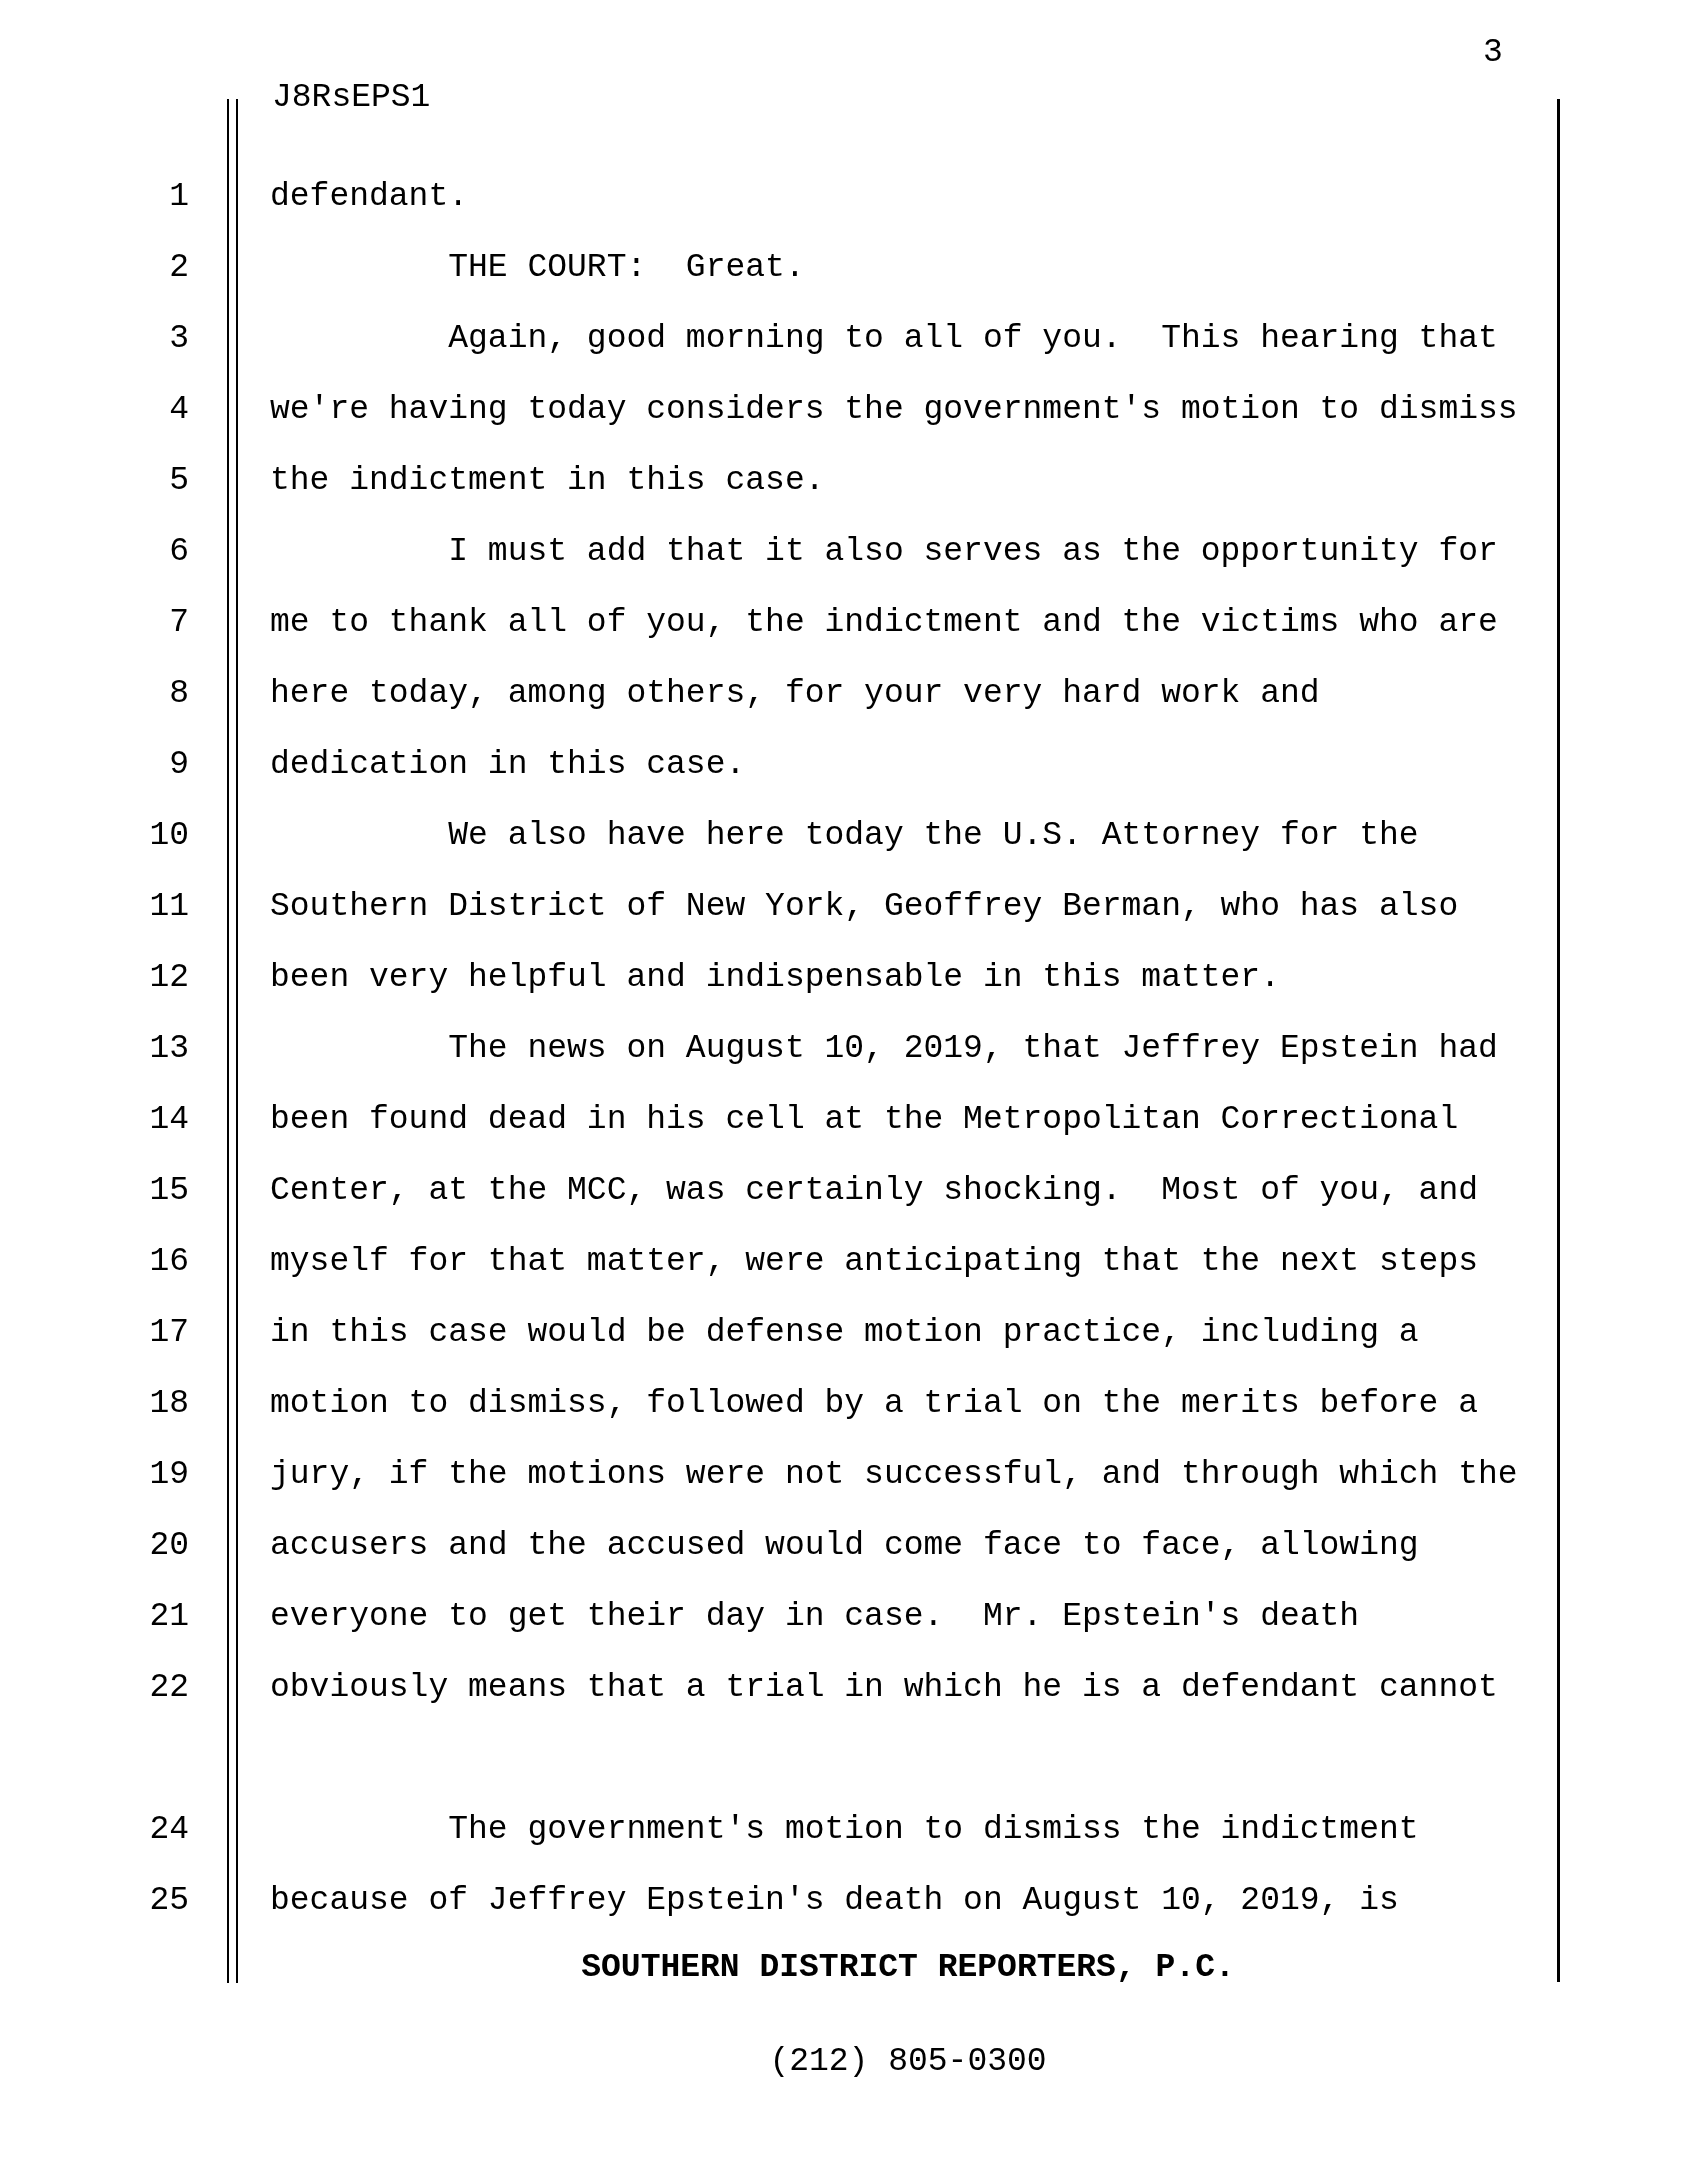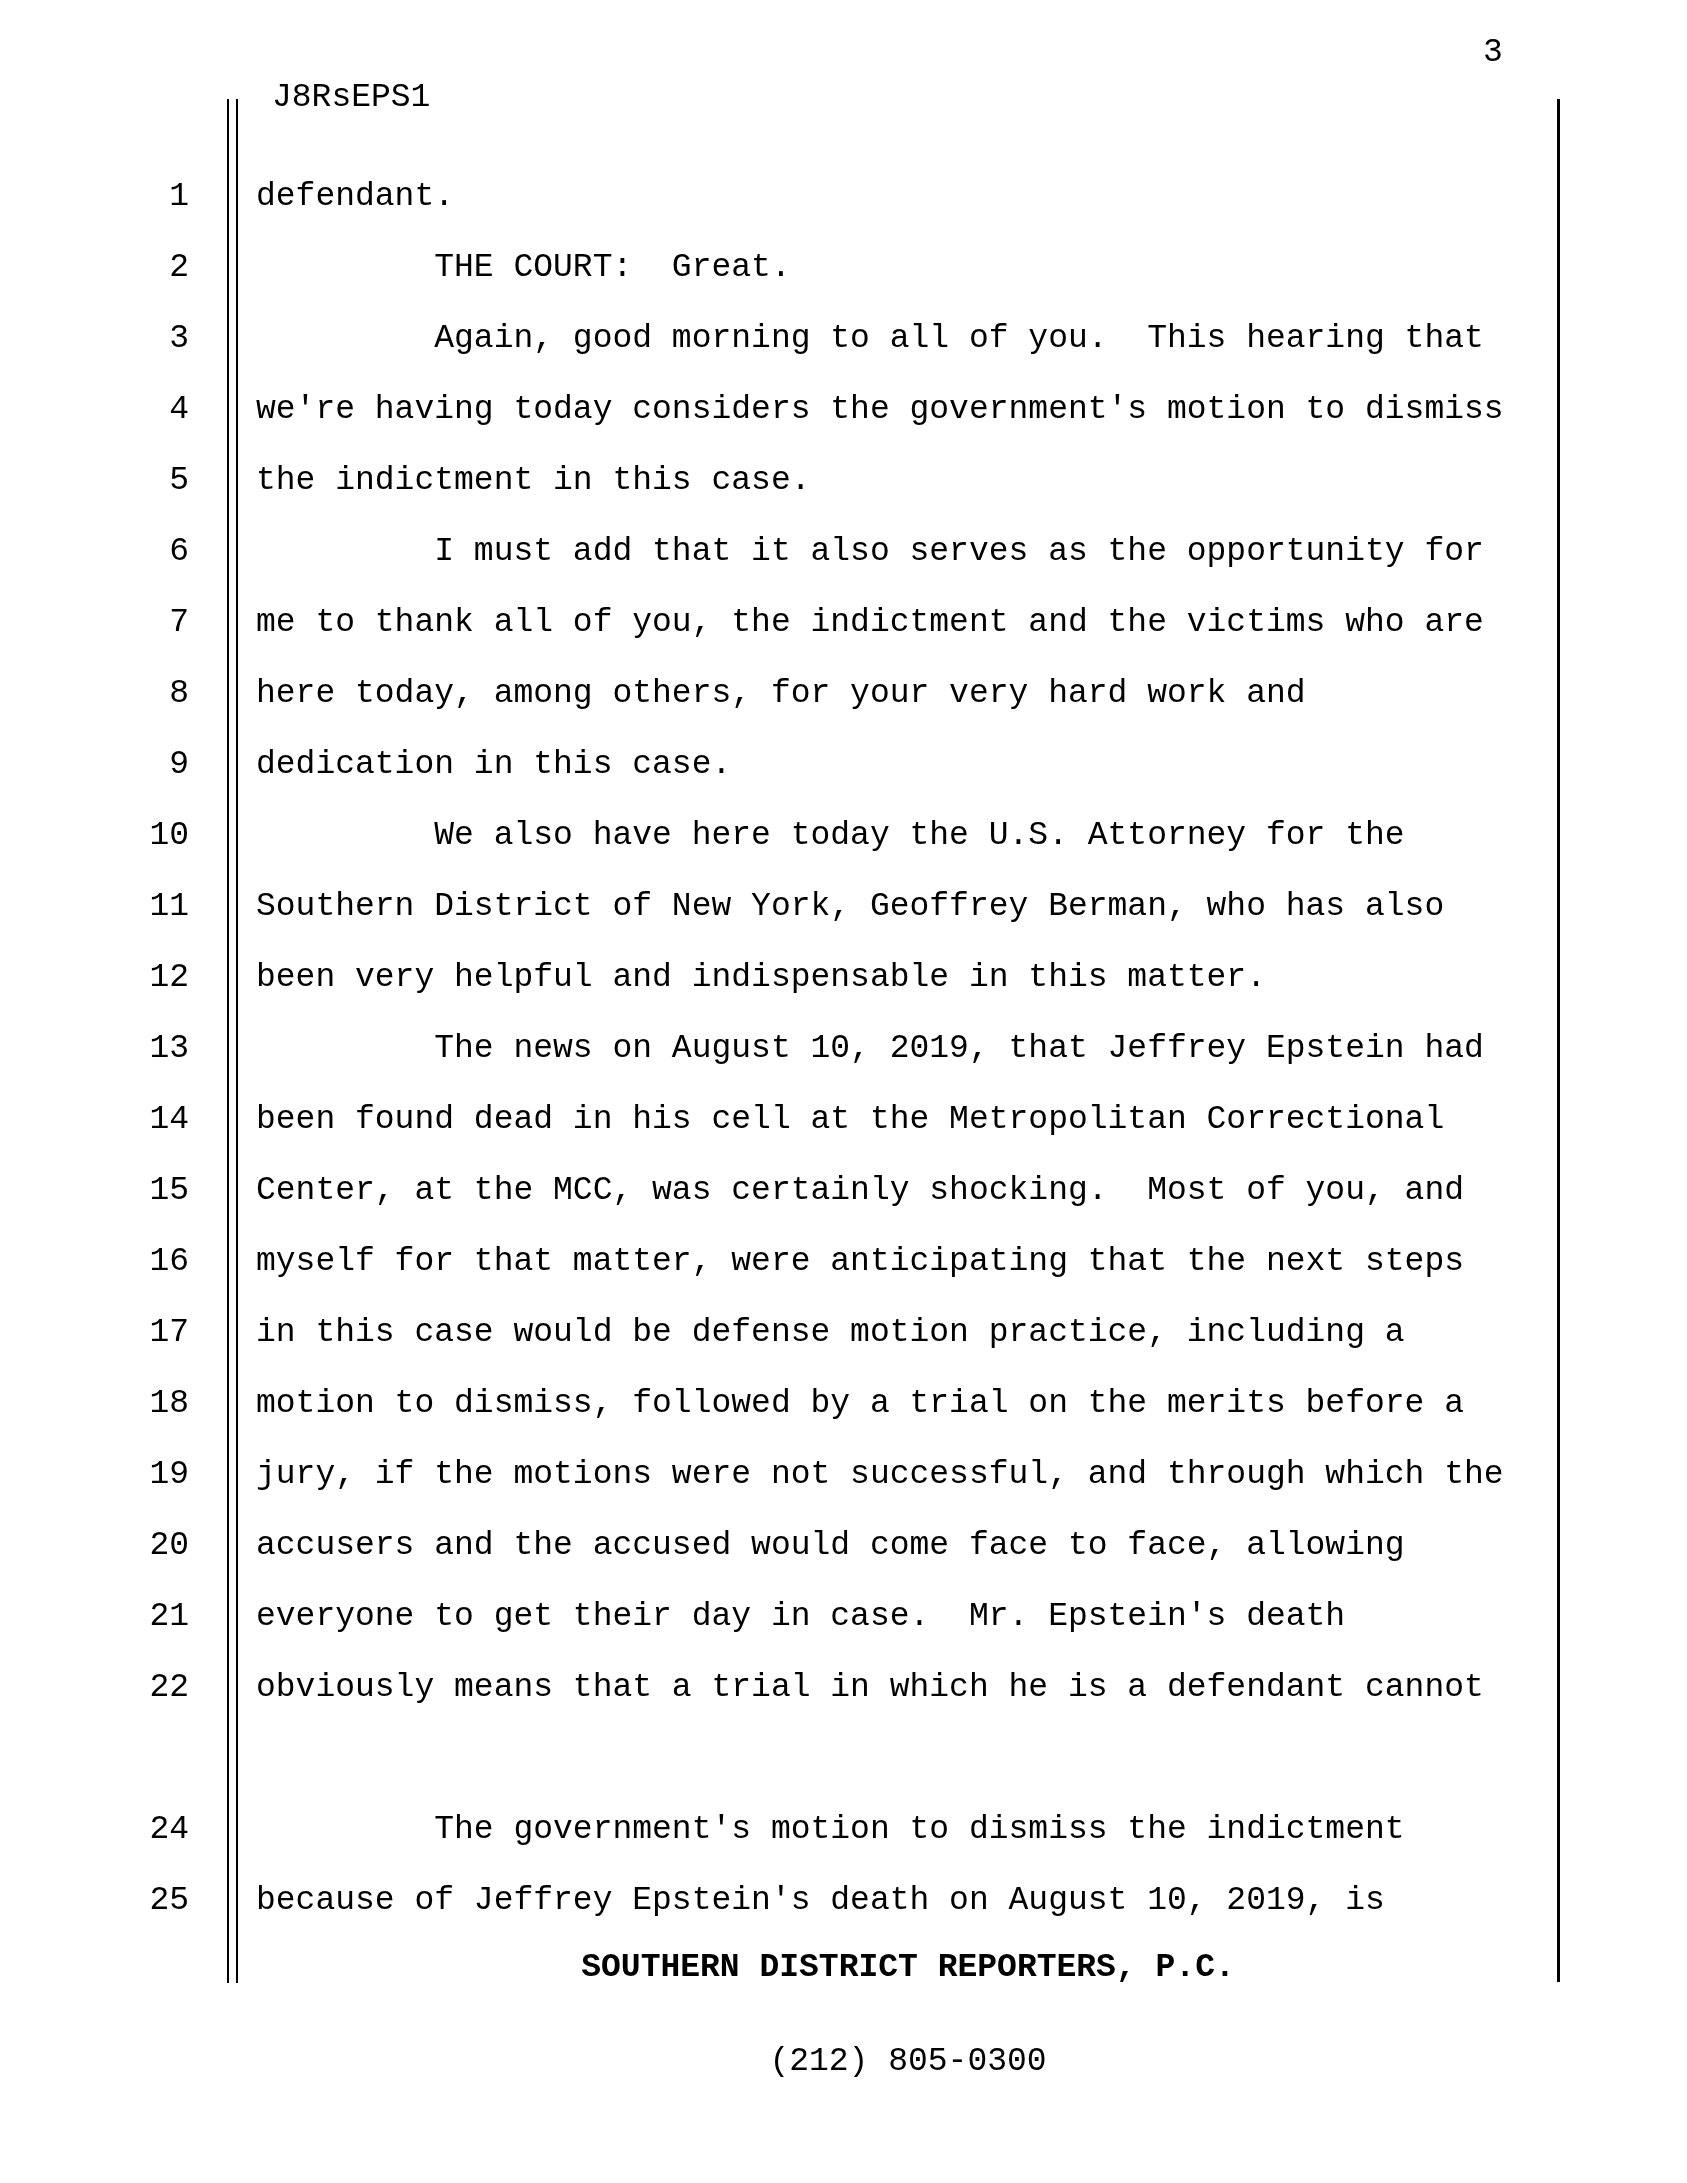--- a/index.html
+++ b/index.html
@@ -58,21 +58,21 @@
   }
   .line-num {
     position: absolute;
     left: 0;
     width: 189px;
     text-align: right;
     white-space: pre;
   }
   .line-text {
     position: absolute;
-    left: 256px;
+    left: 270px;
     white-space: pre;
   }
   .footer-line1, .footer-line2 {
     position: absolute;
     left: 263px;
     width: 1290px;
     text-align: center;
     white-space: pre;
   }
   .footer-line1 { top: 1948px; font-weight: bold; }

